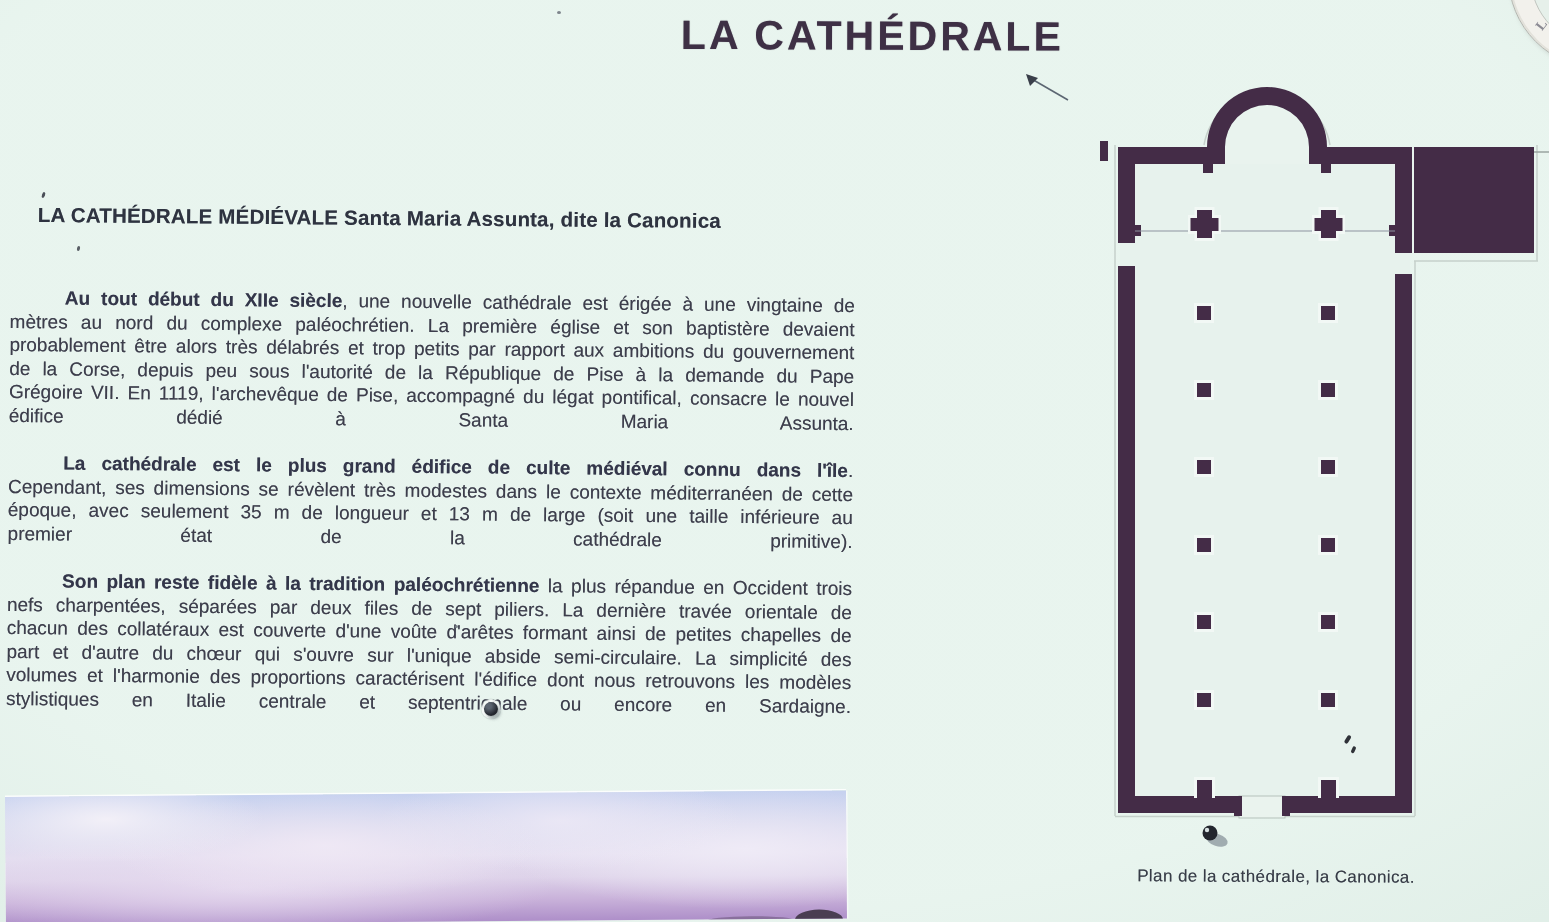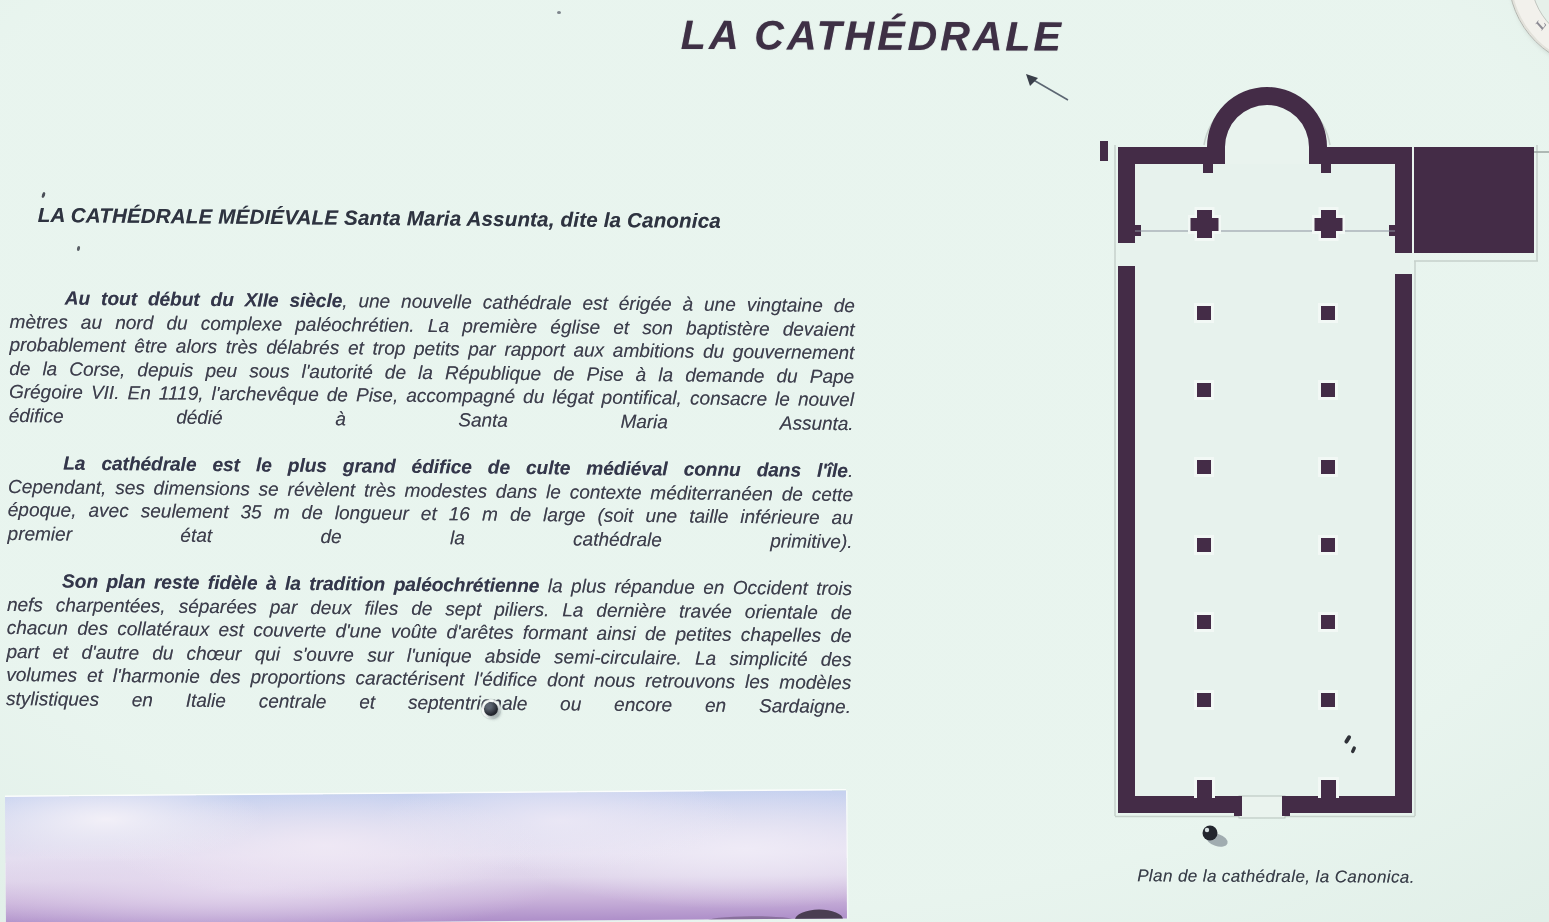--- a/index.html
+++ b/index.html
@@ -3,21 +3,21 @@
 <meta charset="utf-8">
 <style>
   html,body{margin:0;padding:0;}
   body{
     width:1549px;height:922px;overflow:hidden;position:relative;
     font-family:"Liberation Sans", sans-serif;
     background:
       radial-gradient(1600px 1000px at 48% 38%, rgba(233,245,239,.9) 55%, rgba(215,232,224,.9) 100%),
       #e3efe9;
   }
-  .page{position:absolute;inset:0;font-style:italic;}
+  .page{position:absolute;inset:0;}
 
   
   .title{
     position:absolute;left:681px;top:12px;
     font-size:41px;font-weight:bold;letter-spacing:3px;
     color:#3e3045;transform:rotate(.25deg);transform-origin:left top;
     text-shadow:0 0 1px rgba(62,48,69,.45);
     white-space:nowrap;
   }
 
@@ -116,21 +116,21 @@
   <div class="seal">
     <div class="seal-inner"></div>
     <span class="seal-letter l1">L</span>
     <span class="seal-letter l2">.</span>
   </div>
 
   <div class="subtitle">LA CATHÉDRALE MÉDIÉVALE Santa Maria Assunta, dite la Canonica</div>
 
   <div class="bodytext">
     <p><span class="lead">Au tout début du XIIe siècle</span><span>, une nouvelle cathédrale est érigée à une vingtaine de mètres au nord du complexe paléochrétien. La première église et son baptistère devaient probablement être alors très délabrés et trop petits par rapport aux ambitions du gouvernement de la Corse, depuis peu sous l'autorité de la République de Pise à la demande du Pape Grégoire VII. En 1119, l'archevêque de Pise, accompagné du légat pontifical, consacre le nouvel édifice dédié à Santa Maria Assunta.</span></p>
-    <p><span class="lead">La cathédrale est le plus grand édifice de culte médiéval connu dans l'île</span><span>. Cependant, ses dimensions se révèlent très modestes dans le contexte méditerranéen de cette époque, avec seulement 35 m de longueur et 16 m de large (soit une taille inférieure au premier état de la cathédrale primitive).</span></p>
+    <p><span class="lead">La cathédrale est le plus grand édifice de culte médiéval connu dans l'île</span><span>. Cependant, ses dimensions se révèlent très modestes dans le contexte méditerranéen de cette époque, avec seulement 35 m de longueur et 13 m de large (soit une taille inférieure au premier état de la cathédrale primitive).</span></p>
     <p><span class="lead">Son plan reste fidèle à la tradition paléochrétienne</span><span> la plus répandue en Occident trois nefs charpentées, séparées par deux files de sept piliers. La dernière travée orientale de chacun des collatéraux est couverte d'une voûte d'arêtes formant ainsi de petites chapelles de part et d'autre du chœur qui s'ouvre sur l'unique abside semi-circulaire. La simplicité des volumes et l'harmonie des proportions caractérisent l'édifice dont nous retrouvons les modèles stylistiques en Italie centrale et septentrionale ou encore en Sardaigne.</span></p>
   </div>
 
   <div class="speck" style="left:557px;top:11px;width:4px;height:3px;"></div>
   <div class="speck" style="left:42px;top:192px;width:3px;height:6px;transform:rotate(20deg);background:#4a4f58;"></div>
   <div class="speck" style="left:77px;top:246px;width:3px;height:5px;transform:rotate(15deg);background:#5a5f66;"></div>
   <div class="speck" style="left:455px;top:625px;width:3px;height:3px;"></div>
 
   <div class="screw" style="left:484px;top:702px;"></div>
 

